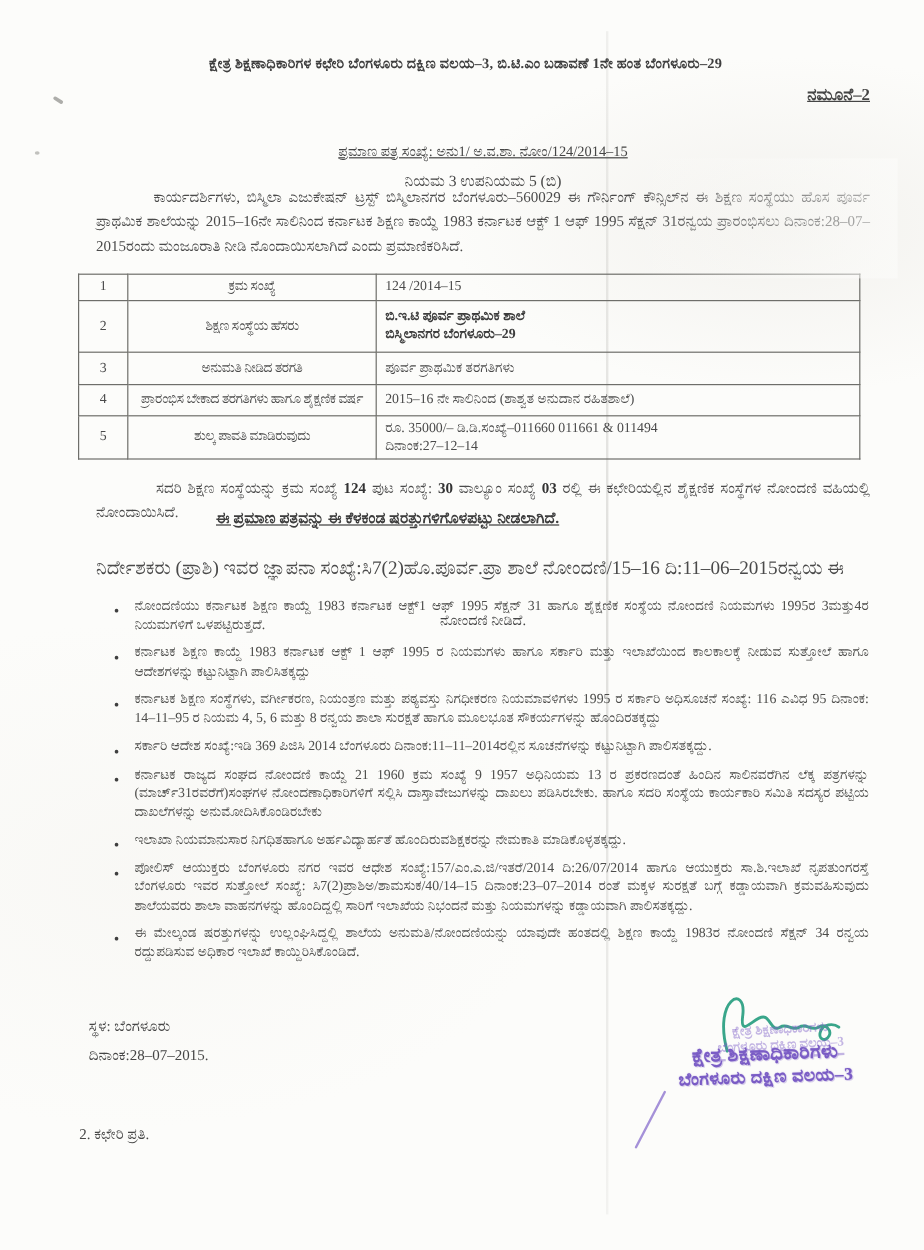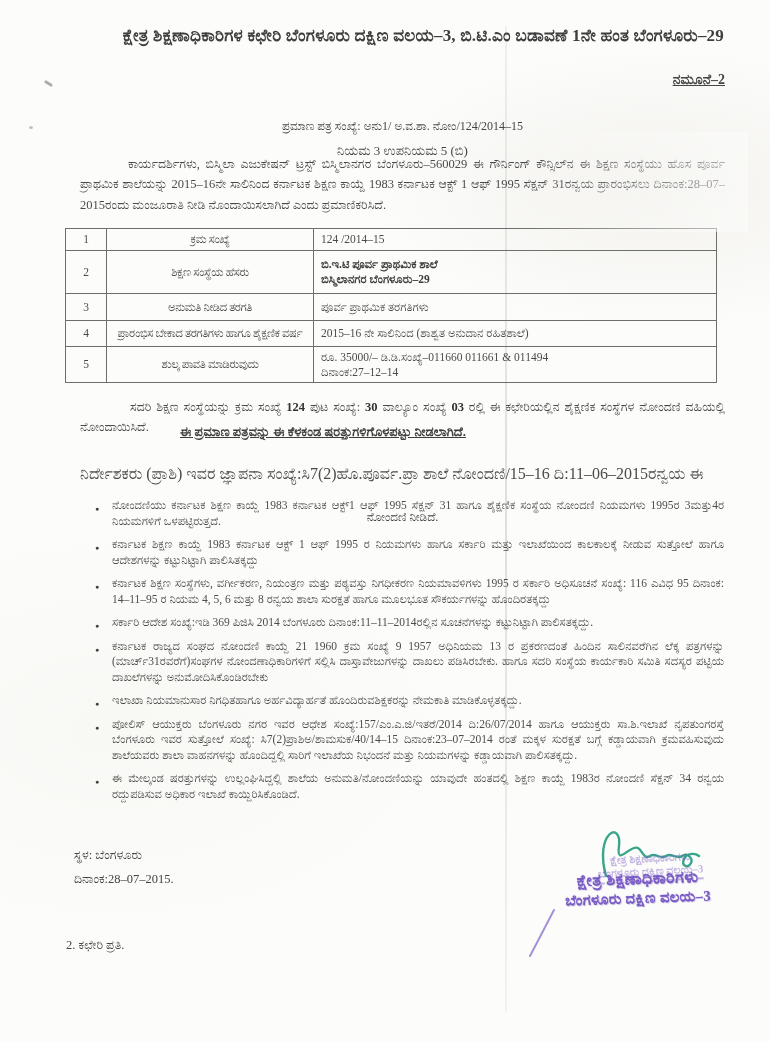--- a/index.html
+++ b/index.html
@@ -11,25 +11,25 @@
       #fcfcfa;
     font-family:"Liberation Serif","DejaVu Serif",serif;
     color:#454545;
   }
   .crease{position:absolute;left:505px;top:26px;width:2px;height:986px;
     background:linear-gradient(to bottom,rgba(130,128,122,.10),rgba(120,118,112,.22),rgba(130,128,122,.08));}
   .speck1{position:absolute;left:44px;top:82px;width:9px;height:3px;background:#8b8b87;transform:rotate(32deg);border-radius:2px;opacity:.7;}
   .speck2{position:absolute;left:29px;top:126px;width:4px;height:3px;background:#9a9a95;border-radius:50%;opacity:.6;}
   .content{position:absolute;left:0;top:0;width:770px;height:1042px;}
   .sec{position:absolute;left:80px;width:645px;}
-  .hdr{top:26px;text-align:right;font-weight:bold;font-size:17px;color:#3e3e3e;letter-spacing:.2px;left:52px;width:672px;}
+  .hdr{top:46px;text-align:center;font-weight:bold;font-size:12px;color:#3e3e3e;letter-spacing:.2px;left:52px;width:672px;}
   .form-title{top:72px;text-align:right;font-weight:bold;font-size:14px;}
   .u{text-decoration:underline;}
   .rule-line{top:99px;text-align:center;font-size:13px;margin-top:44px;}
-  .cert-line{top:119px;text-align:center;font-size:12px;}
+  .cert-line{top:119px;text-align:center;font-size:12px;text-decoration:underline;}
   .para{ text-align:justify;font-size:12.5px;line-height:20.5px;color:#4a4a4a;}
   .intro{top:141px;text-indent:48px;}
   .regtable{top:228px;left:65px;width:652px;border-collapse:collapse;position:absolute;}
   .regtable td{border:1.2px solid #6e6e6a;padding:1px 7px;font-size:11.5px;line-height:15px;color:#4a4a4a;vertical-align:middle;}
   .regtable td.no{width:26px;text-align:center;}
   .regtable td.lbl{width:192px;letter-spacing:-.4px;text-align:center;}
   .regtable tr:nth-child(1) td{height:19px;}
   .regtable tr:nth-child(2) td{height:40px;}
   .regtable tr:nth-child(2) td.val{font-weight:bold;color:#3c3c3c;}
   .regtable tr:nth-child(3) td{height:24px;}

